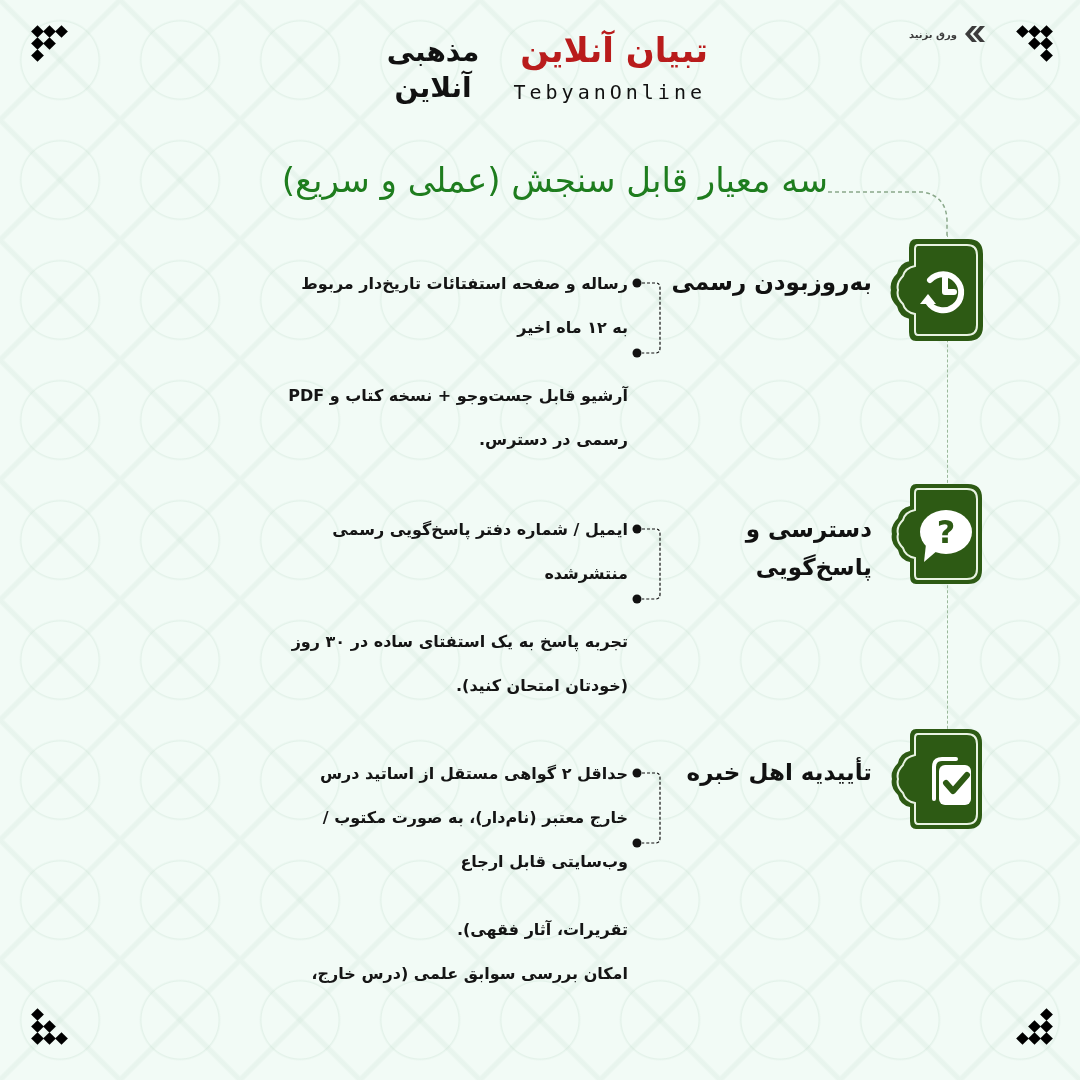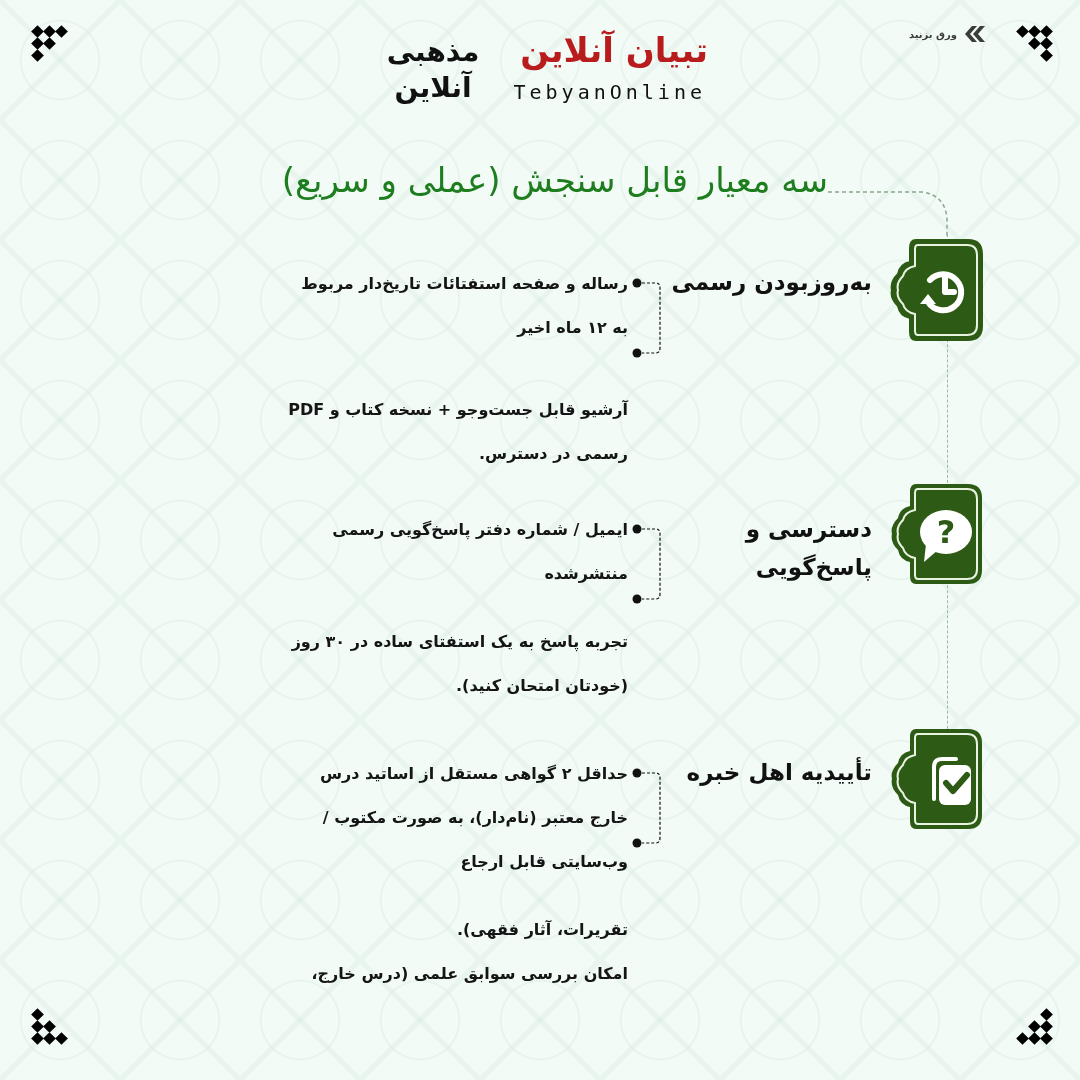--- a/index.html
+++ b/index.html
@@ -224,21 +224,21 @@
     <circle cx="7" cy="7" r="4.5" fill="#111"></circle>
     <circle cx="7" cy="77" r="4.5" fill="#111"></circle>
     <path d="M12 7 H26 Q30 7 30 12 V72 Q30 77 26 77 H12" fill="none" stroke="#111" stroke-width="1.2" stroke-dasharray="3 2"></path>
   </svg>
 </div>
 
 <div class="item" style="top:262px;">
   <div>رساله و صفحه استفتائات تاریخ‌دار مربوط</div>
   <div>به ۱۲ ماه اخیر</div>
 </div>
-<div class="item plain" style="top:388px;">
+<div class="item plain" style="top:374px;">
   <div>آرشیو قابل جست‌وجو + نسخه کتاب و PDF</div>
   <div>رسمی در دسترس.</div>
 </div>
 
 <div class="item" style="top:508px;">
   <div>ایمیل / شماره دفتر پاسخ‌گویی رسمی</div>
   <div>منتشرشده</div>
 </div>
 <div class="item plain" style="top:620px;">
   <div>تجربه پاسخ به یک استفتای ساده در ۳۰ روز</div>

